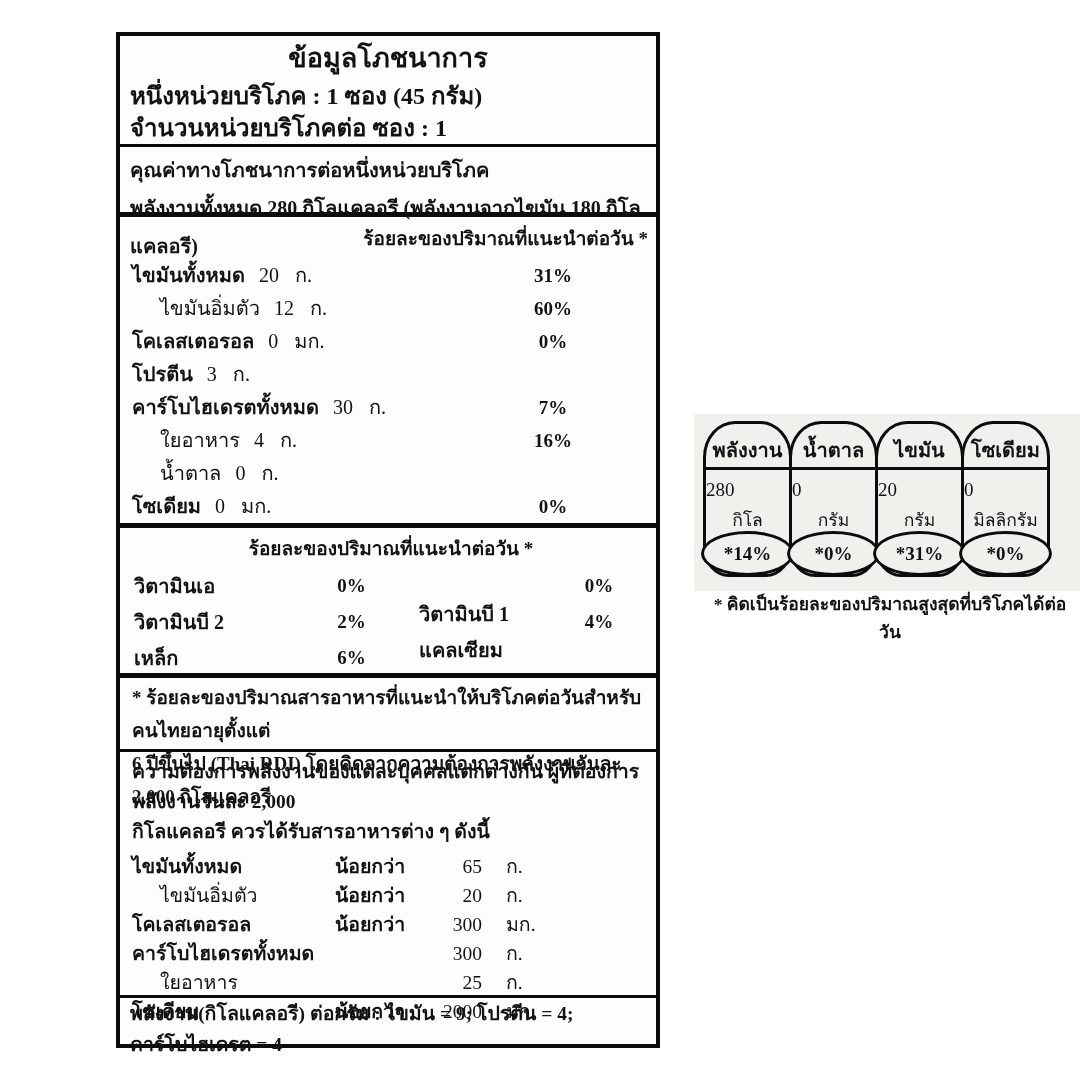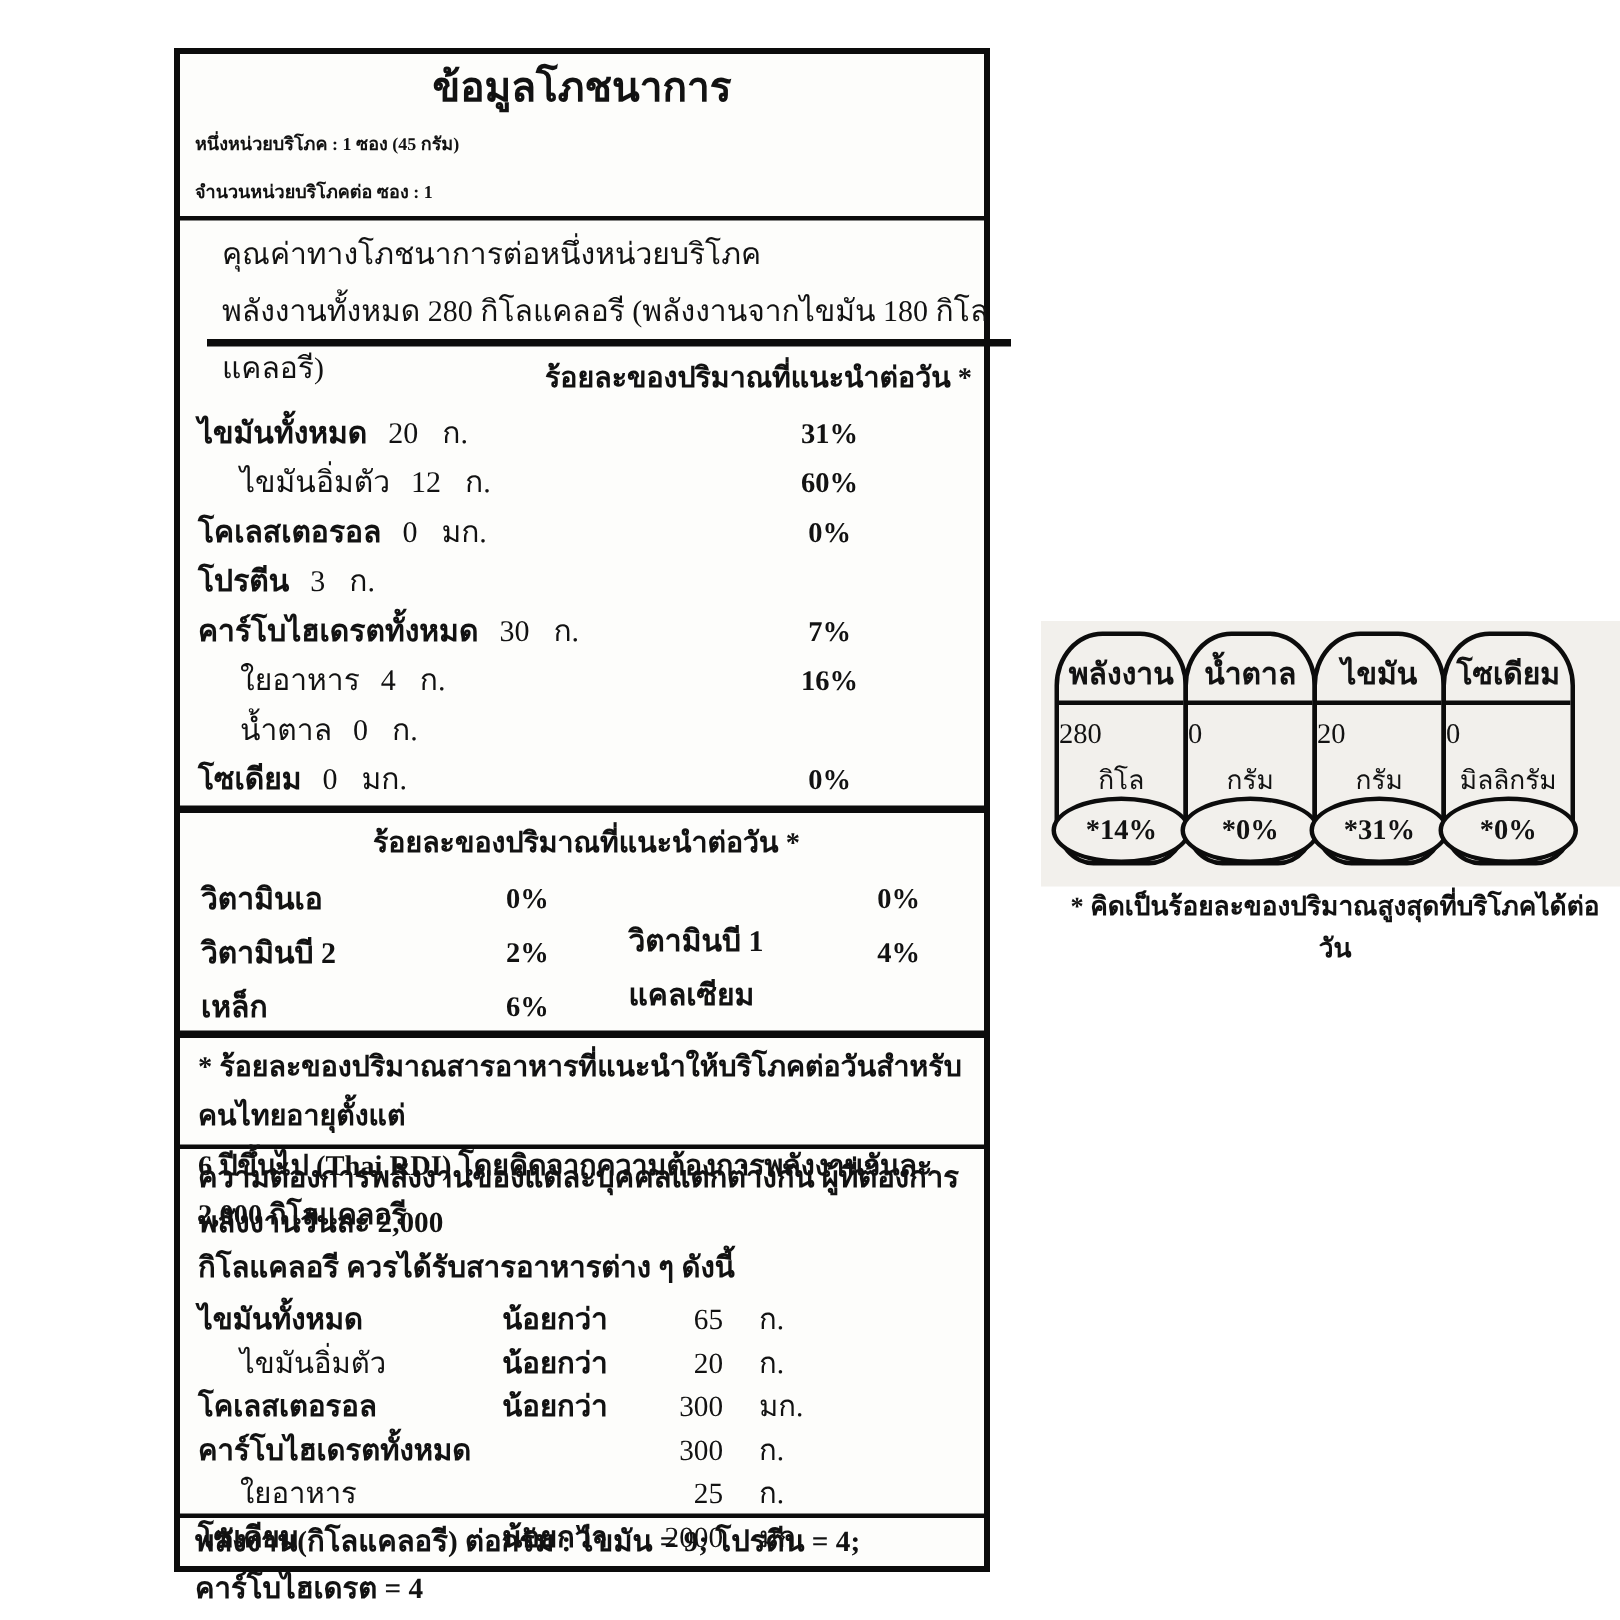--- a/index.html
+++ b/index.html
@@ -11,24 +11,24 @@
   
   .panel{
     position:absolute;left:116px;top:32px;width:544px;height:1016px;
     border:4px solid #0c0c0c;background:#fdfdfb;box-sizing:border-box;
     display:flex;flex-direction:column;
   }
   .sec{box-sizing:border-box;width:100%;}
   .sec-title{height:44px;display:flex;align-items:center;justify-content:center;
     font-size:27px;font-weight:bold;}
   .sec-serving{height:68px;border-bottom:3px solid #0c0c0c;padding:1px 10px 0;
-    font-size:12px;font-weight:bold;}
+    font-size:24px;font-weight:bold;}
   .sec-serving div{line-height:32px;}
-  .sec-values{height:84px;border-bottom:5px solid #0c0c0c;padding:4px 10px 0;
-    font-size:20px;font-weight:normal;margin-left:18px;}
+  .sec-values{height:70px;border-bottom:5px solid #0c0c0c;padding:4px 10px 0;
+    font-size:20px;font-weight:bold;}
   .sec-values div{line-height:38px;}
   .sec-dv{height:312px;border-bottom:5px solid #0c0c0c;padding:8px 8px 0 12px;}
   .dv-header{text-align:right;font-size:19px;font-weight:bold;line-height:28px;margin-bottom:6px;}
   .nrow{position:relative;height:33px;line-height:33px;font-size:20px;}
   .nrow .nname{font-weight:bold;}
   .nrow.indent{padding-left:28px;}
   .nrow.indent .nname{font-weight:normal;}
   .nrow .namount{margin-left:14px;font-weight:normal;}
   .nrow .nunit{margin-left:16px;font-weight:normal;}
   .nrow .npct{position:absolute;left:386px;top:0;width:70px;text-align:center;

